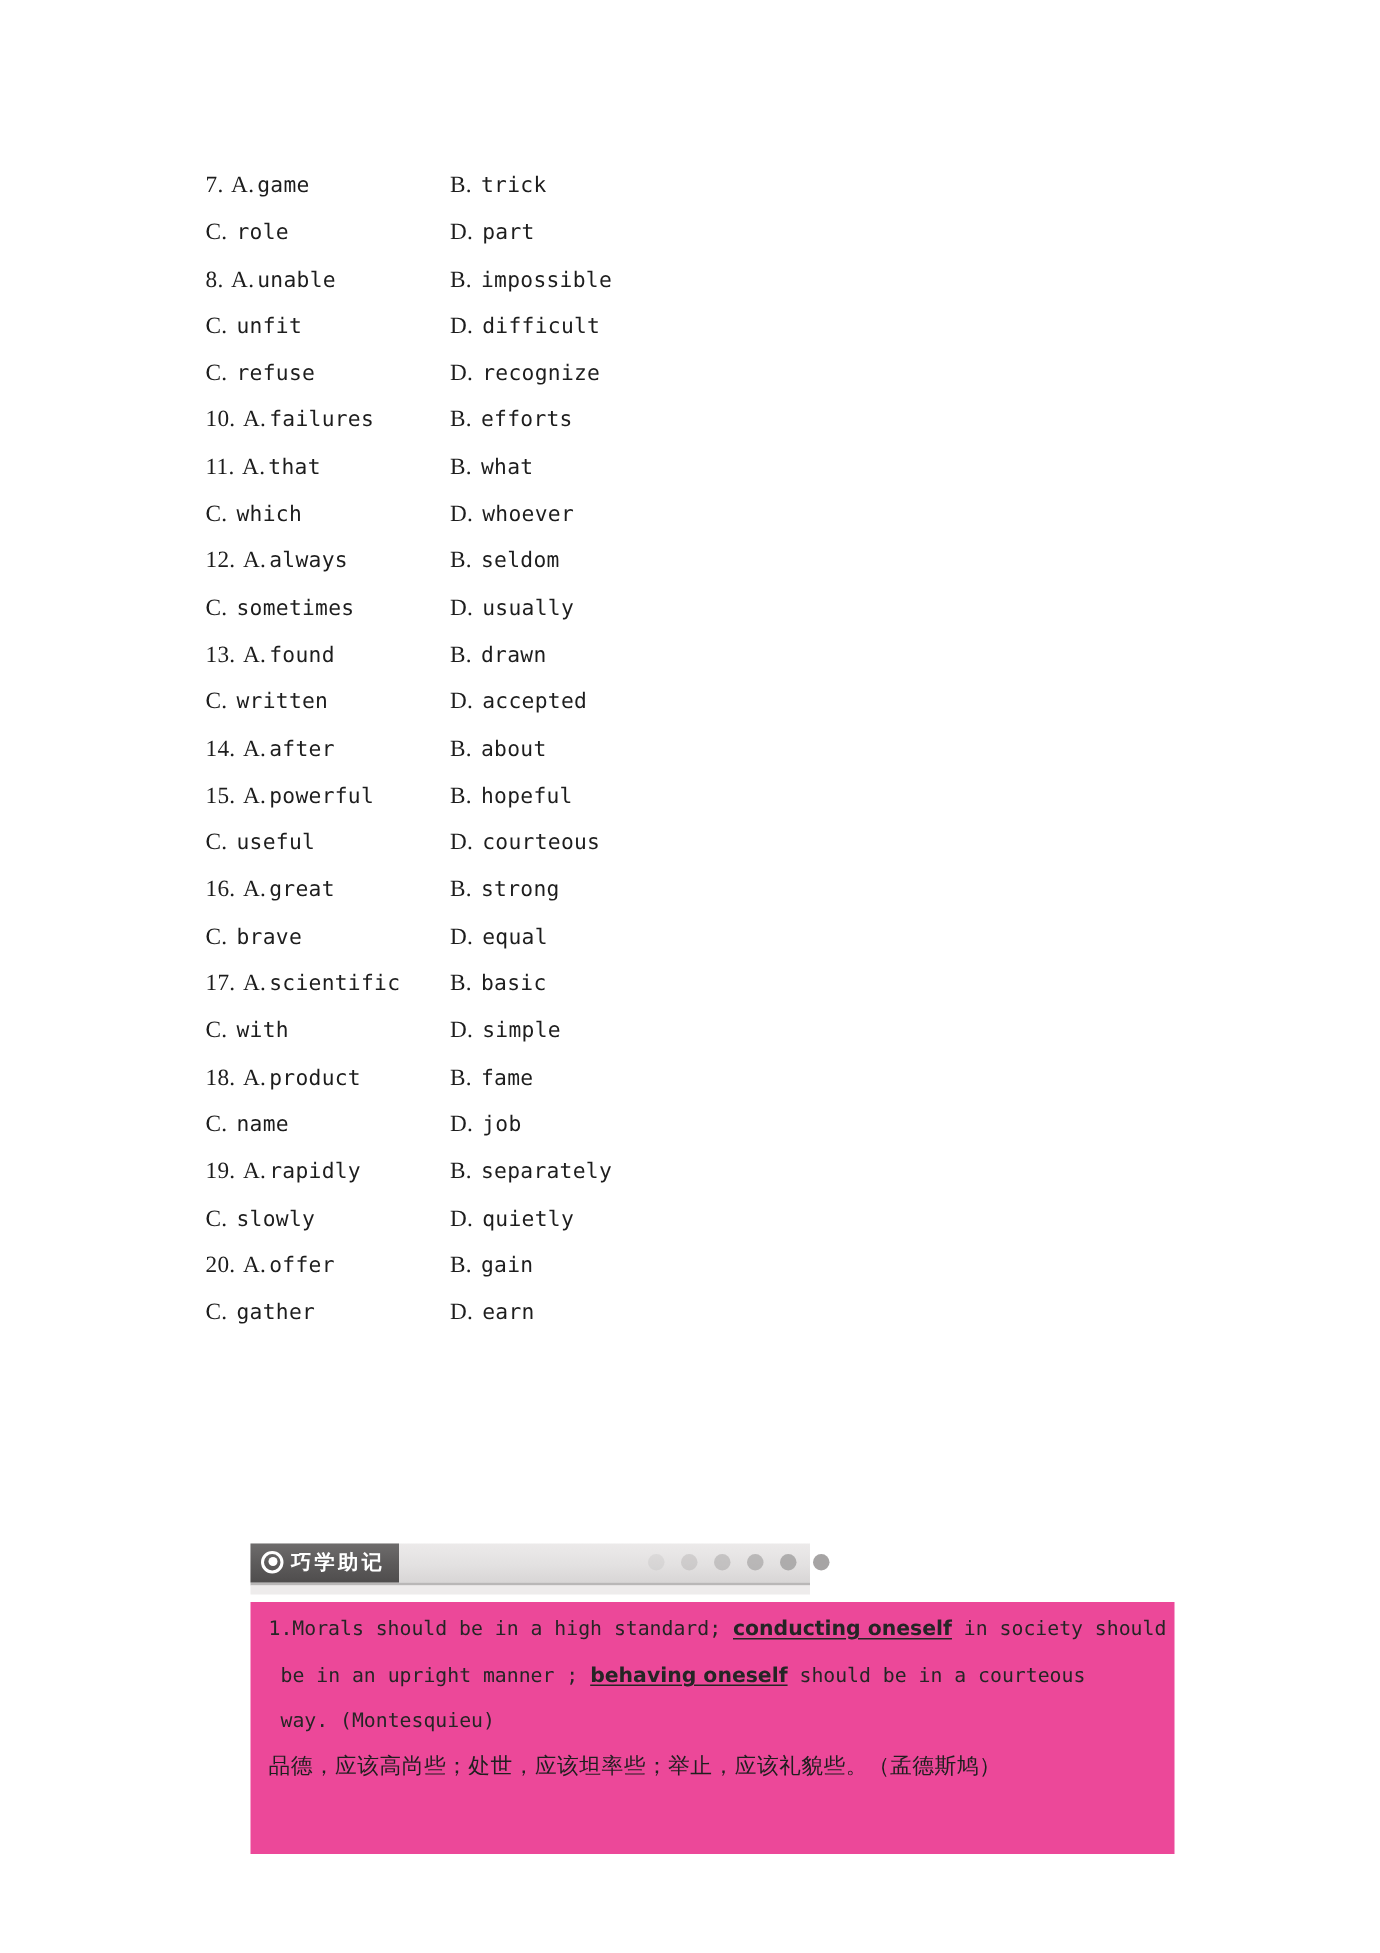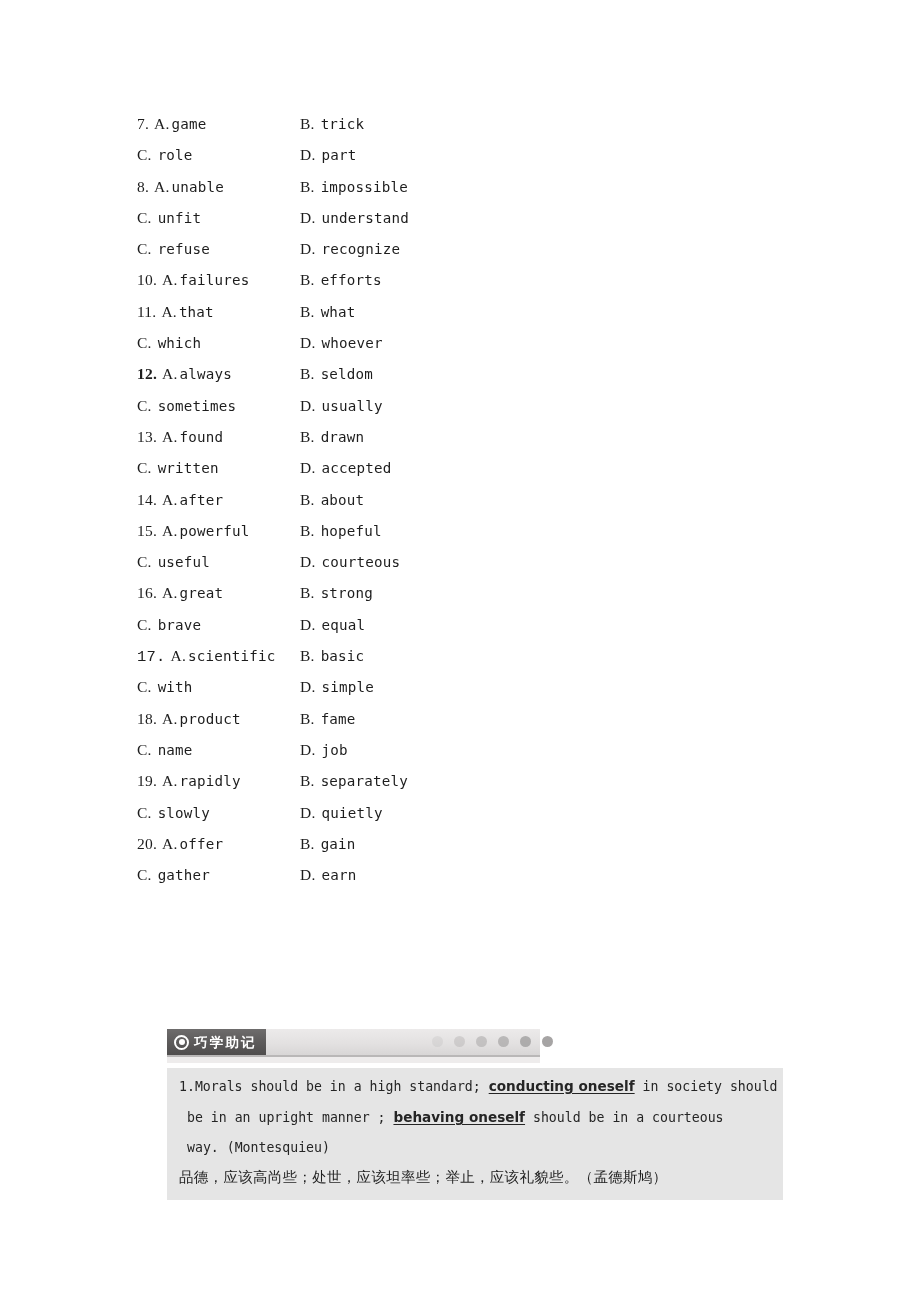--- a/index.html
+++ b/index.html
@@ -115,22 +115,22 @@
     border-radius: 50%;
     background: #9d9b9b;
   }
 
   
   #quote-box {
     position: absolute;
     left: 167px;
     top: 1068px;
     width: 616px;
-    height: 132px;
-    background: #e5e5e5;
+    height: 168px;
+    background: #ec4899;
     padding: 0;
     box-sizing: border-box;
   }
   .quote-line {
     position: absolute;
     left: 12px;
     right: 10px;
     font-family: "DejaVu Sans Mono", "Liberation Mono", monospace;
     font-size: 13.2px;
     color: #252525;
@@ -155,35 +155,35 @@
     font-size: 13.6px;
   }
 </style>
 </head>
 <body>
 
 <div id="options-list">
     <div class="option-row"><span class="opt-cell left"><span class="opt-num" style="margin-right: 5px;">7.</span><span class="opt-letter" style="margin-right: 2px;">A.</span><span class="opt-word">game</span></span><span class="opt-cell right"><span class="opt-letter" style="margin-right: 6px;">B.</span><span class="opt-word">trick</span></span></div>
     <div class="option-row"><span class="opt-cell left"><span class="opt-num"></span><span class="opt-letter" style="margin-right: 6px;">C.</span><span class="opt-word">role</span></span><span class="opt-cell right"><span class="opt-letter" style="margin-right: 6px;">D.</span><span class="opt-word">part</span></span></div>
     <div class="option-row"><span class="opt-cell left"><span class="opt-num" style="margin-right: 5px;">8.</span><span class="opt-letter" style="margin-right: 2px;">A.</span><span class="opt-word">unable</span></span><span class="opt-cell right"><span class="opt-letter" style="margin-right: 6px;">B.</span><span class="opt-word">impossible</span></span></div>
-    <div class="option-row"><span class="opt-cell left"><span class="opt-num"></span><span class="opt-letter" style="margin-right: 6px;">C.</span><span class="opt-word">unfit</span></span><span class="opt-cell right"><span class="opt-letter" style="margin-right: 6px;">D.</span><span class="opt-word">understand</span></span></div>
+    <div class="option-row"><span class="opt-cell left"><span class="opt-num"></span><span class="opt-letter" style="margin-right: 6px;">C.</span><span class="opt-word">unfit</span></span><span class="opt-cell right"><span class="opt-letter" style="margin-right: 6px;">D.</span><span class="opt-word">difficult</span></span></div>
     <div class="option-row"><span class="opt-cell left"><span class="opt-num"></span><span class="opt-letter" style="margin-right: 6px;">C.</span><span class="opt-word">refuse</span></span><span class="opt-cell right"><span class="opt-letter" style="margin-right: 6px;">D.</span><span class="opt-word">recognize</span></span></div>
     <div class="option-row"><span class="opt-cell left"><span class="opt-num" style="margin-right: 5px;">10.</span><span class="opt-letter" style="margin-right: 2px;">A.</span><span class="opt-word">failures</span></span><span class="opt-cell right"><span class="opt-letter" style="margin-right: 6px;">B.</span><span class="opt-word">efforts</span></span></div>
     <div class="option-row"><span class="opt-cell left"><span class="opt-num" style="margin-right: 5px;">11.</span><span class="opt-letter" style="margin-right: 2px;">A.</span><span class="opt-word">that</span></span><span class="opt-cell right"><span class="opt-letter" style="margin-right: 6px;">B.</span><span class="opt-word">what</span></span></div>
     <div class="option-row"><span class="opt-cell left"><span class="opt-num"></span><span class="opt-letter" style="margin-right: 6px;">C.</span><span class="opt-word">which</span></span><span class="opt-cell right"><span class="opt-letter" style="margin-right: 6px;">D.</span><span class="opt-word">whoever</span></span></div>
-    <div class="option-row"><span class="opt-cell left"><span class="opt-num" style="margin-right: 5px; font-weight: bold;">12.</span><span class="opt-letter" style="margin-right: 2px;">A.</span><span class="opt-word">always</span></span><span class="opt-cell right"><span class="opt-letter" style="margin-right: 6px;">B.</span><span class="opt-word">seldom</span></span></div>
+    <div class="option-row"><span class="opt-cell left"><span class="opt-num" style="margin-right: 5px;">12.</span><span class="opt-letter" style="margin-right: 2px;">A.</span><span class="opt-word">always</span></span><span class="opt-cell right"><span class="opt-letter" style="margin-right: 6px;">B.</span><span class="opt-word">seldom</span></span></div>
     <div class="option-row"><span class="opt-cell left"><span class="opt-num"></span><span class="opt-letter" style="margin-right: 6px;">C.</span><span class="opt-word">sometimes</span></span><span class="opt-cell right"><span class="opt-letter" style="margin-right: 6px;">D.</span><span class="opt-word">usually</span></span></div>
     <div class="option-row"><span class="opt-cell left"><span class="opt-num" style="margin-right: 5px;">13.</span><span class="opt-letter" style="margin-right: 2px;">A.</span><span class="opt-word">found</span></span><span class="opt-cell right"><span class="opt-letter" style="margin-right: 6px;">B.</span><span class="opt-word">drawn</span></span></div>
     <div class="option-row"><span class="opt-cell left"><span class="opt-num"></span><span class="opt-letter" style="margin-right: 6px;">C.</span><span class="opt-word">written</span></span><span class="opt-cell right"><span class="opt-letter" style="margin-right: 6px;">D.</span><span class="opt-word">accepted</span></span></div>
     <div class="option-row"><span class="opt-cell left"><span class="opt-num" style="margin-right: 5px;">14.</span><span class="opt-letter" style="margin-right: 2px;">A.</span><span class="opt-word">after</span></span><span class="opt-cell right"><span class="opt-letter" style="margin-right: 6px;">B.</span><span class="opt-word">about</span></span></div>
     <div class="option-row"><span class="opt-cell left"><span class="opt-num" style="margin-right: 5px;">15.</span><span class="opt-letter" style="margin-right: 2px;">A.</span><span class="opt-word">powerful</span></span><span class="opt-cell right"><span class="opt-letter" style="margin-right: 6px;">B.</span><span class="opt-word">hopeful</span></span></div>
     <div class="option-row"><span class="opt-cell left"><span class="opt-num"></span><span class="opt-letter" style="margin-right: 6px;">C.</span><span class="opt-word">useful</span></span><span class="opt-cell right"><span class="opt-letter" style="margin-right: 6px;">D.</span><span class="opt-word">courteous</span></span></div>
     <div class="option-row"><span class="opt-cell left"><span class="opt-num" style="margin-right: 5px;">16.</span><span class="opt-letter" style="margin-right: 2px;">A.</span><span class="opt-word">great</span></span><span class="opt-cell right"><span class="opt-letter" style="margin-right: 6px;">B.</span><span class="opt-word">strong</span></span></div>
     <div class="option-row"><span class="opt-cell left"><span class="opt-num"></span><span class="opt-letter" style="margin-right: 6px;">C.</span><span class="opt-word">brave</span></span><span class="opt-cell right"><span class="opt-letter" style="margin-right: 6px;">D.</span><span class="opt-word">equal</span></span></div>
-    <div class="option-row"><span class="opt-cell left"><span class="opt-num" style="margin-right: 5px; font-family: Liberation Mono, monospace;">17.</span><span class="opt-letter" style="margin-right: 2px;">A.</span><span class="opt-word">scientific</span></span><span class="opt-cell right"><span class="opt-letter" style="margin-right: 6px;">B.</span><span class="opt-word">basic</span></span></div>
+    <div class="option-row"><span class="opt-cell left"><span class="opt-num" style="margin-right: 5px;">17.</span><span class="opt-letter" style="margin-right: 2px;">A.</span><span class="opt-word">scientific</span></span><span class="opt-cell right"><span class="opt-letter" style="margin-right: 6px;">B.</span><span class="opt-word">basic</span></span></div>
     <div class="option-row"><span class="opt-cell left"><span class="opt-num"></span><span class="opt-letter" style="margin-right: 6px;">C.</span><span class="opt-word">with</span></span><span class="opt-cell right"><span class="opt-letter" style="margin-right: 6px;">D.</span><span class="opt-word">simple</span></span></div>
     <div class="option-row"><span class="opt-cell left"><span class="opt-num" style="margin-right: 5px;">18.</span><span class="opt-letter" style="margin-right: 2px;">A.</span><span class="opt-word">product</span></span><span class="opt-cell right"><span class="opt-letter" style="margin-right: 6px;">B.</span><span class="opt-word">fame</span></span></div>
     <div class="option-row"><span class="opt-cell left"><span class="opt-num"></span><span class="opt-letter" style="margin-right: 6px;">C.</span><span class="opt-word">name</span></span><span class="opt-cell right"><span class="opt-letter" style="margin-right: 6px;">D.</span><span class="opt-word">job</span></span></div>
     <div class="option-row"><span class="opt-cell left"><span class="opt-num" style="margin-right: 5px;">19.</span><span class="opt-letter" style="margin-right: 2px;">A.</span><span class="opt-word">rapidly</span></span><span class="opt-cell right"><span class="opt-letter" style="margin-right: 6px;">B.</span><span class="opt-word">separately</span></span></div>
     <div class="option-row"><span class="opt-cell left"><span class="opt-num"></span><span class="opt-letter" style="margin-right: 6px;">C.</span><span class="opt-word">slowly</span></span><span class="opt-cell right"><span class="opt-letter" style="margin-right: 6px;">D.</span><span class="opt-word">quietly</span></span></div>
     <div class="option-row"><span class="opt-cell left"><span class="opt-num" style="margin-right: 5px;">20.</span><span class="opt-letter" style="margin-right: 2px;">A.</span><span class="opt-word">offer</span></span><span class="opt-cell right"><span class="opt-letter" style="margin-right: 6px;">B.</span><span class="opt-word">gain</span></span></div>
     <div class="option-row"><span class="opt-cell left"><span class="opt-num"></span><span class="opt-letter" style="margin-right: 6px;">C.</span><span class="opt-word">gather</span></span><span class="opt-cell right"><span class="opt-letter" style="margin-right: 6px;">D.</span><span class="opt-word">earn</span></span></div>
   </div>
 
 <div id="section-header">

